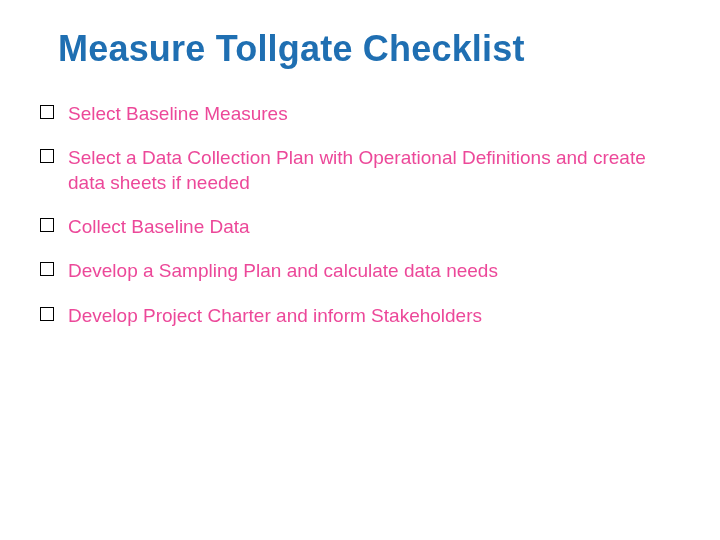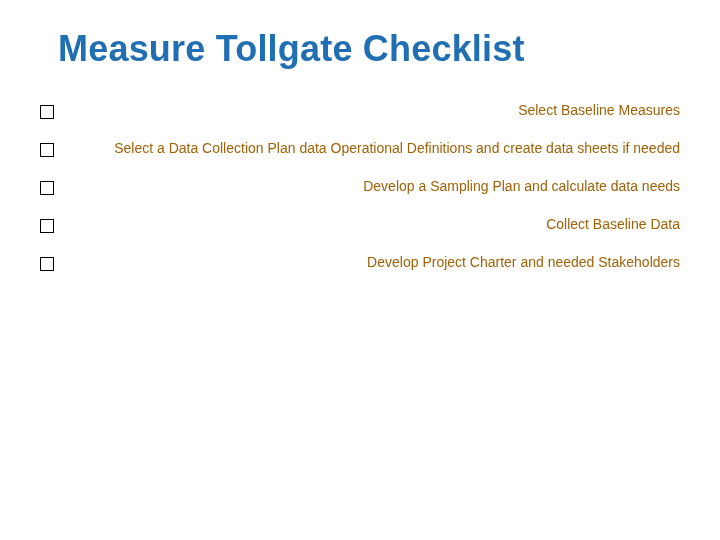--- a/index.html
+++ b/index.html
@@ -26,24 +26,23 @@
   }
   ul.checklist {
     list-style: none;
     padding: 0;
     margin: 0;
   }
   ul.checklist > li {
     display: flex;
     align-items: flex-start;
     margin: 0 0 20px 0;
-    color: #a16207;
-    font-size: 14px;
+    color: #ec4899;
+    font-size: 19px;
     line-height: 1.28;
-    text-align: right;
   }
   .chk {
     display: inline-block;
     width: 12px;
     height: 12px;
     border: 1.4px solid #000;
     margin: 3px 14px 0 0;
     flex: 0 0 auto;
   }
   .chk-text {
@@ -58,28 +57,28 @@
 
 <div class="slide">
   <h1 class="title">Measure Tollgate Checklist</h1>
   <ul class="checklist">
       <li>
         <span class="chk"></span>
         <span class="chk-text"><span>Select Baseline Measures</span></span>
       </li>
       <li>
         <span class="chk"></span>
-        <span class="chk-text"><span>Select a </span><span class="link">Data Collection Plan </span><span>data </span><span class="link">Operational Definitions </span><span>and create data sheets if needed</span></span>
+        <span class="chk-text"><span>Select a </span><span class="link">Data Collection Plan </span><span>with </span><span class="link">Operational Definitions </span><span>and create data sheets if needed</span></span>
+      </li>
+      <li>
+        <span class="chk"></span>
+        <span class="chk-text"><span>Collect Baseline Data</span></span>
       </li>
       <li>
         <span class="chk"></span>
         <span class="chk-text"><span>Develop a Sampling Plan and calculate data needs</span></span>
       </li>
       <li>
         <span class="chk"></span>
-        <span class="chk-text"><span>Collect Baseline Data</span></span>
-      </li>
-      <li>
-        <span class="chk"></span>
-        <span class="chk-text"><span>Develop </span><span class="link">Project Charter</span><span> and needed Stakeholders</span></span>
+        <span class="chk-text"><span>Develop </span><span class="link">Project Charter</span><span> and inform Stakeholders</span></span>
       </li>
     </ul>
 </div>
 
 </body></html>

